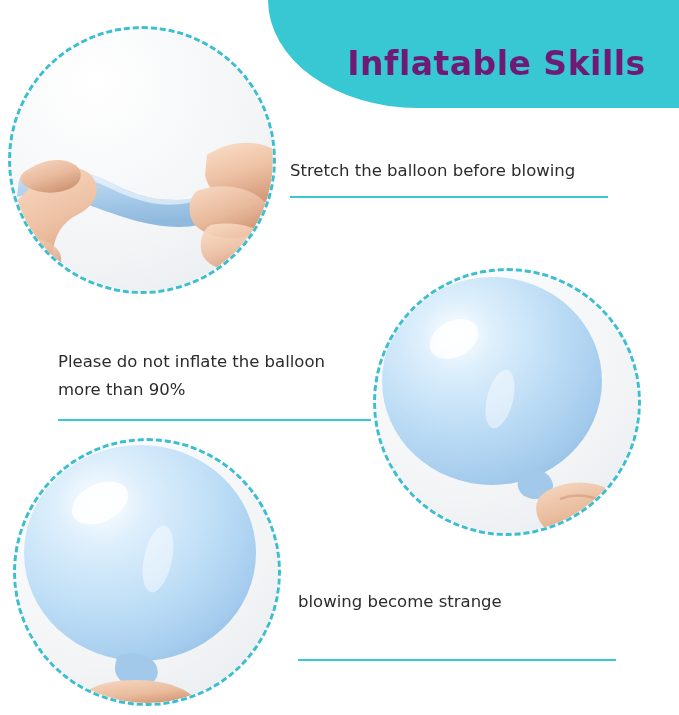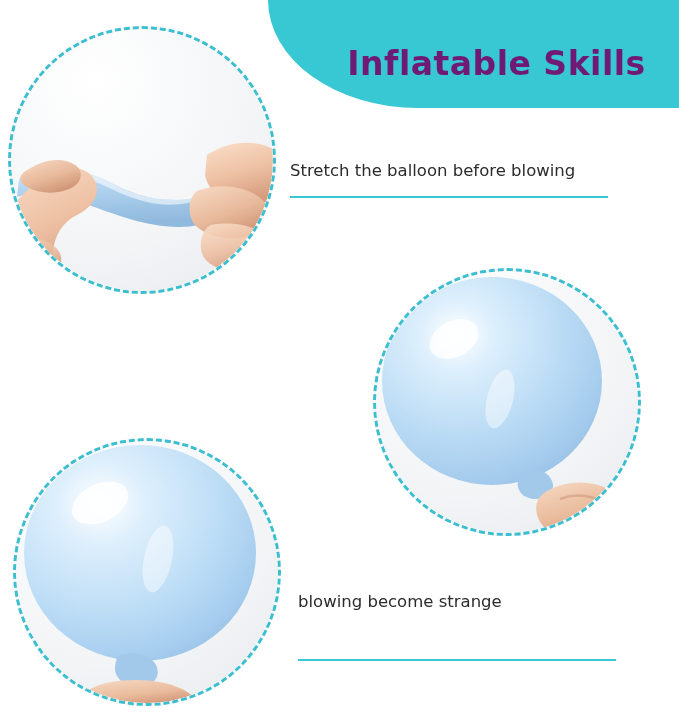--- a/index.html
+++ b/index.html
@@ -209,20 +209,25 @@
         <ellipse cx="116" cy="110" rx="110" ry="104" fill="url(#balloonG1)"></ellipse>
         <ellipse cx="78" cy="68" rx="26" ry="18" fill="#ffffff" opacity="0.8" transform="rotate(-28 78 68)"></ellipse>
         <ellipse cx="124" cy="128" rx="13" ry="30" fill="#ffffff" opacity="0.45" transform="rotate(14 124 128)"></ellipse>
         <path d="M150 198 C160 196, 172 200, 176 210 C180 220, 172 228, 160 228 C148 228, 140 220, 142 210 C143 203, 146 199, 150 198 Z" fill="#a2c9e9"></path>
         <path d="M168 222 C186 210, 212 208, 232 218 C250 227, 256 248, 244 262 C234 268, 196 268, 176 262 C160 254, 154 232, 168 222 Z" fill="url(#skinC)"></path>
         <path d="M184 228 C200 222, 220 224, 230 234" stroke="#d09a7c" stroke-width="2.5" fill="none" opacity="0.6"></path>
       </svg>
     </div>
   </div>
 
+  <div class="caption" id="caption-inflate">
+    <span class="caption-line">Please do not inflate the balloon</span>
+    <span class="caption-line">more than 90%</span>
+    <span class="rule"></span>
+  </div>
 
   <div class="photo-circle" id="photo-overinflated">
     <div class="photo-inner">
       <div class="bg-soft"></div>
       <svg viewBox="0 0 268 268" width="268" height="268" style="position:absolute;left:0;top:0;">
         <defs>
           <radialGradient id="balloonG2" cx="0.33" cy="0.27" r="0.86">
             <stop offset="0%" stop-color="#ffffff"></stop>
             <stop offset="22%" stop-color="#deeffc"></stop>
             <stop offset="58%" stop-color="#bedef6"></stop>

